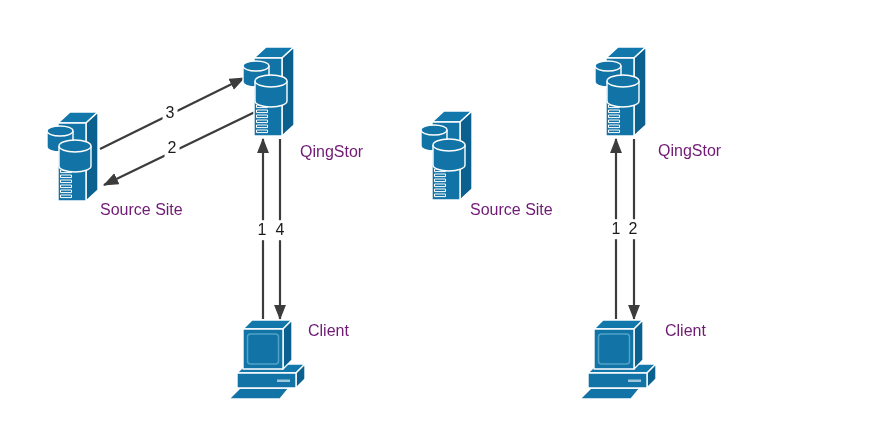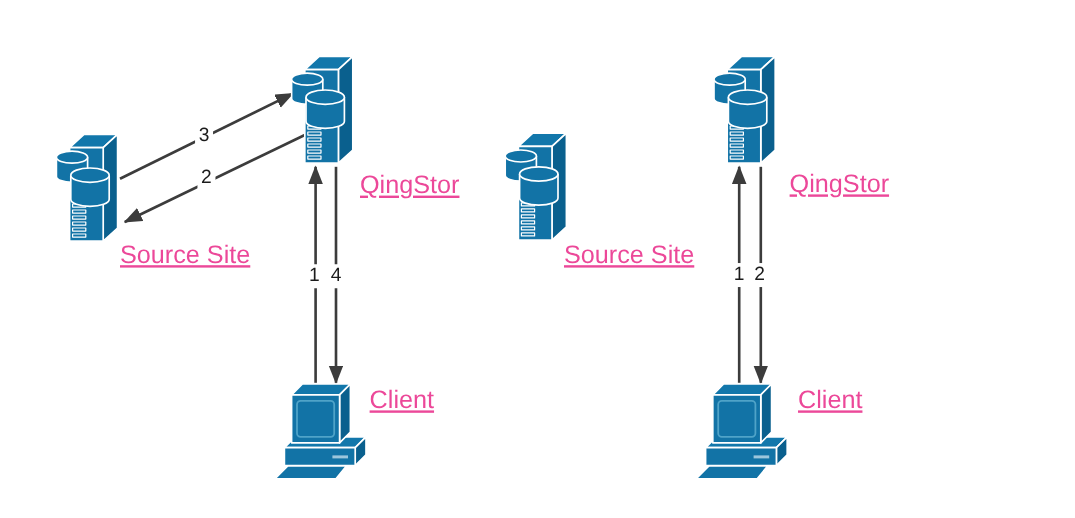--- a/index.html
+++ b/index.html
@@ -7,25 +7,24 @@
     position: relative;
     width: 896px;
     height: 432px;
     background: #ffffff;
     overflow: hidden;
     font-family: "Liberation Sans", sans-serif;
   }
   .canvas svg { position: absolute; left: 0; top: 0; }
   .node-label {
     position: absolute;
-    font-size: 21px;
+    font-size: 16px;
     line-height: 1.15;
-    color: #ec4899;
+    color: #701a75;
     white-space: nowrap;
-    text-decoration: underline;
   }
   .step-label {
     position: absolute;
     font-size: 16px;
     line-height: 1.1;
     color: #1b1b1b;
     background: #ffffff;
     padding: 1px 3px;
     transform: translate(-50%, -50%);
     white-space: nowrap;

